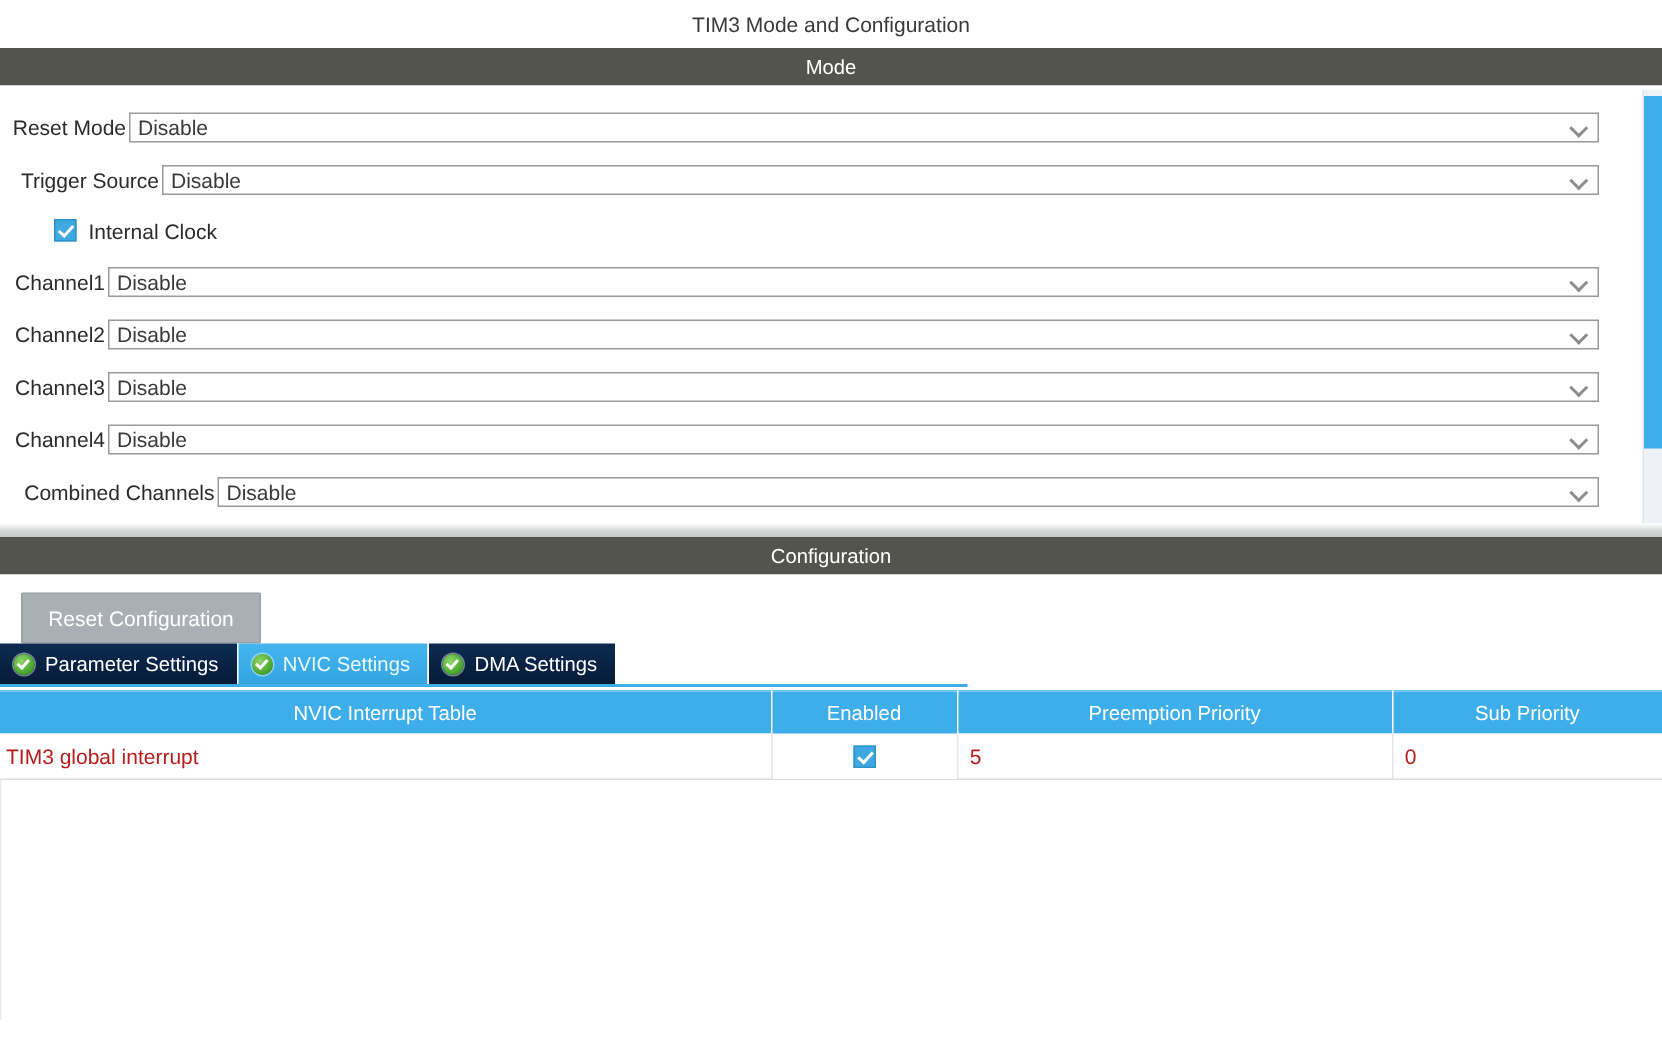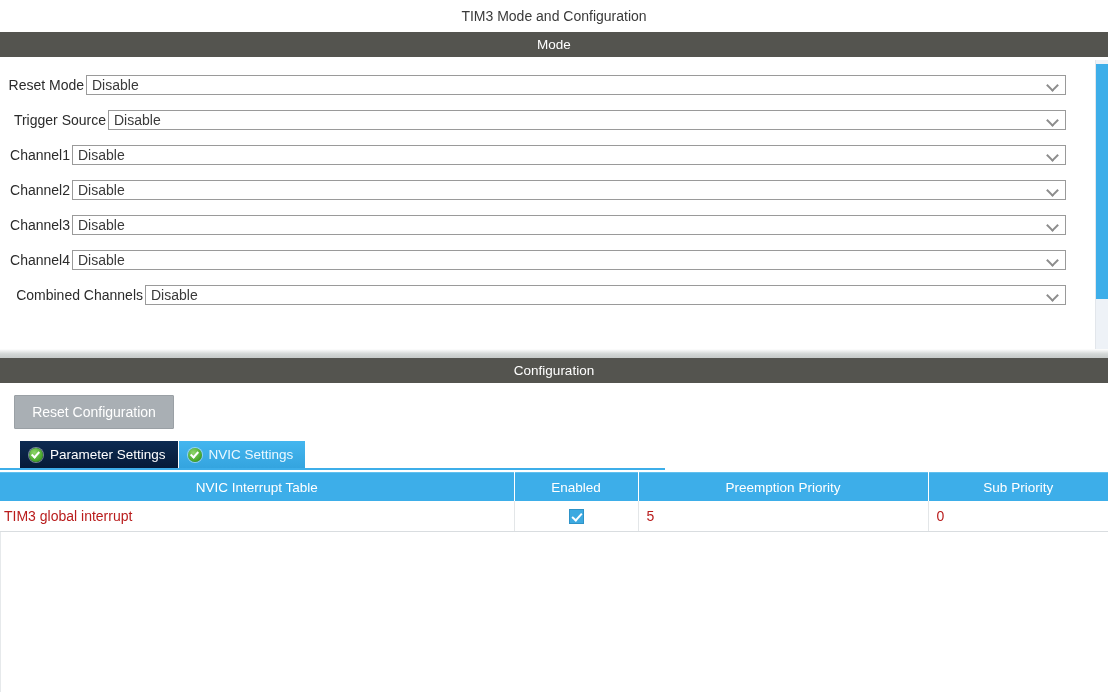--- a/index.html
+++ b/index.html
@@ -171,27 +171,25 @@
     border: 1px solid #9aa0a5;
     color: #ffffff;
     font-size: 14px;
     text-align: center;
     box-sizing: border-box;
     border-radius: 1px;
   }
 
   
   .tabs {
-    margin-top: 12px;
     display: flex;
     height: 27px;
     width: 645px;
     border-bottom: 2px solid #3daee9;
     box-sizing: content-box;
-    padding-left: 20px;
   }
   .tab {
     display: flex;
     align-items: center;
     padding: 0 12px 0 9px;
     background: #0b2447;
     background: linear-gradient(to bottom, #0d2b52 0%, #061b38 100%);
     color: #ffffff;
     font-size: 13.5px;
     border-right: 1px solid #ffffff;
@@ -303,20 +301,24 @@
           <span class="chev"></span>
         </div>
       </div>
       <div class="form-row">
         <div class="form-label" style="width: 108px;">Trigger Source</div>
         <div class="combo">
           <span class="combo-value">Disable</span>
           <span class="chev"></span>
         </div>
       </div>
+      <div class="check-row">
+        <span class="cbx"></span>
+        <span class="check-label">Internal Clock</span>
+      </div>
       <div class="form-row">
         <div class="form-label" style="width: 72px;">Channel1</div>
         <div class="combo">
           <span class="combo-value">Disable</span>
           <span class="chev"></span>
         </div>
       </div>
       <div class="form-row">
         <div class="form-label" style="width: 72px;">Channel2</div>
         <div class="combo">
@@ -362,20 +364,24 @@
   </div>
 
   <div class="tabs" id="tab-strip">
       <div class="tab">
         <span class="tab-icon"></span>
         <span>Parameter Settings</span>
       </div>
       <div class="tab active">
         <span class="tab-icon"></span>
         <span>NVIC Settings</span>
+      </div>
+      <div class="tab">
+        <span class="tab-icon"></span>
+        <span>DMA Settings</span>
       </div>
     </div>
 
   <table class="nvic-table">
     <colgroup>
       <col style="width:514px">
       <col style="width:124px">
       <col style="width:290px">
       <col style="width:180px">
     </colgroup>

